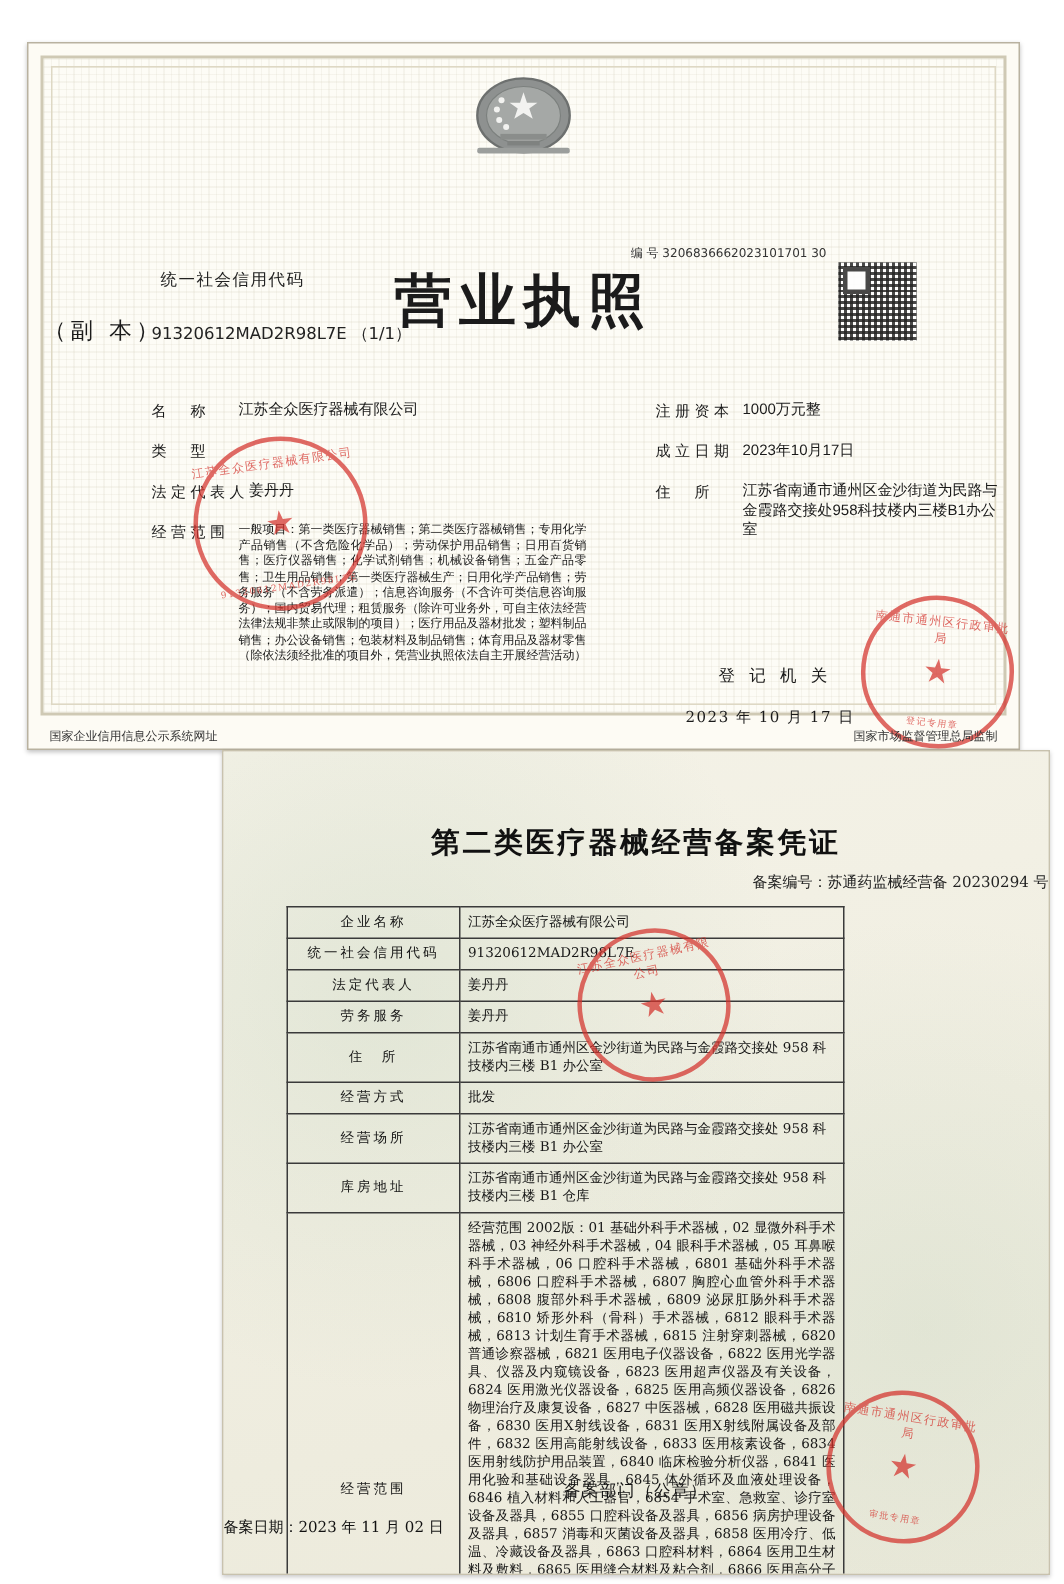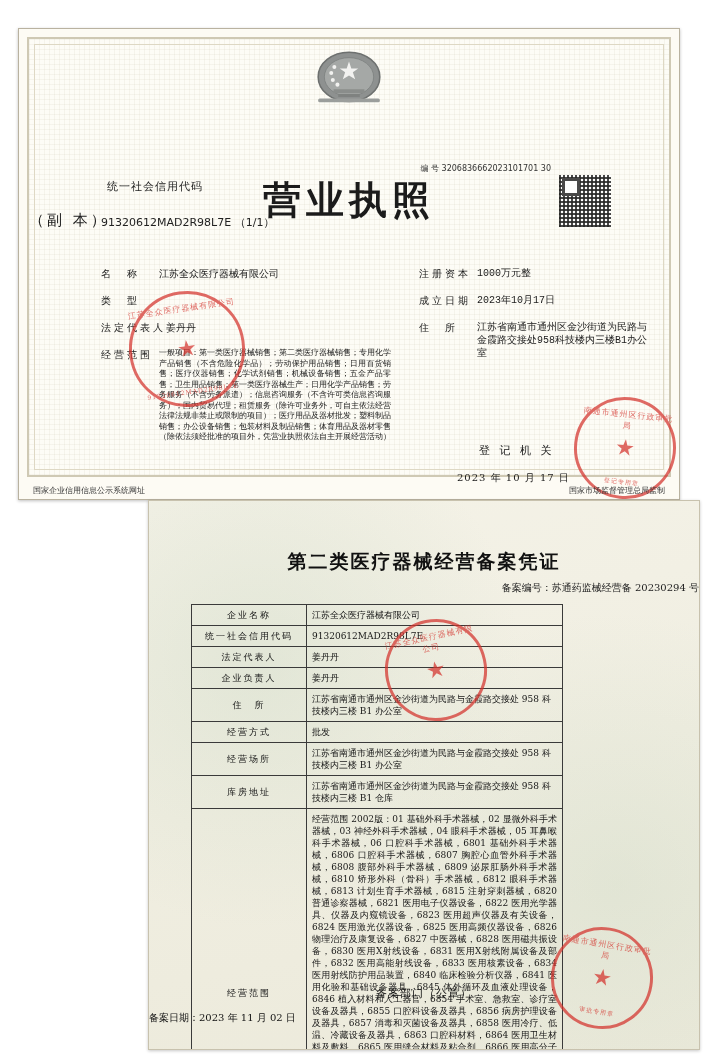--- a/index.html
+++ b/index.html
@@ -123,26 +123,26 @@
     position: absolute;
     left: 72px;
     top: 228px;
     width: 290px;
     font-size: 10px;
     color: #1a1a1a;
     font-family: Liberation Sans, sans-serif;
   }
   .fields-right {
     position: absolute;
-    left: 390px;
+    left: 408px;
     top: 228px;
     width: 230px;
     font-size: 10px;
     color: #1a1a1a;
-    font-family: Liberation Mono, monospace;
+    font-family: Liberation Sans, sans-serif;
   }
   .frow {
     display: flex;
     margin-bottom: 13px;
     align-items: flex-start;
   }
   .flabel {
     flex: 0 0 58px;
     letter-spacing: 3px;
     white-space: nowrap;
@@ -440,21 +440,21 @@
     </tr>
     <tr>
       <td class="k">统一社会信用代码</td>
       <td class="v">91320612MAD2R98L7E</td>
     </tr>
     <tr>
       <td class="k">法定代表人</td>
       <td class="v">姜丹丹</td>
     </tr>
     <tr>
-      <td class="k">企业负责人</td>
+      <td class="k">劳务服务</td>
       <td class="v">姜丹丹</td>
     </tr>
     <tr>
       <td class="k">住　所</td>
       <td class="v">江苏省南通市通州区金沙街道为民路与金霞路交接处 958 科技楼内三楼 B1 办公室</td>
     </tr>
     <tr>
       <td class="k">经营方式</td>
       <td class="v">批发</td>
     </tr>

